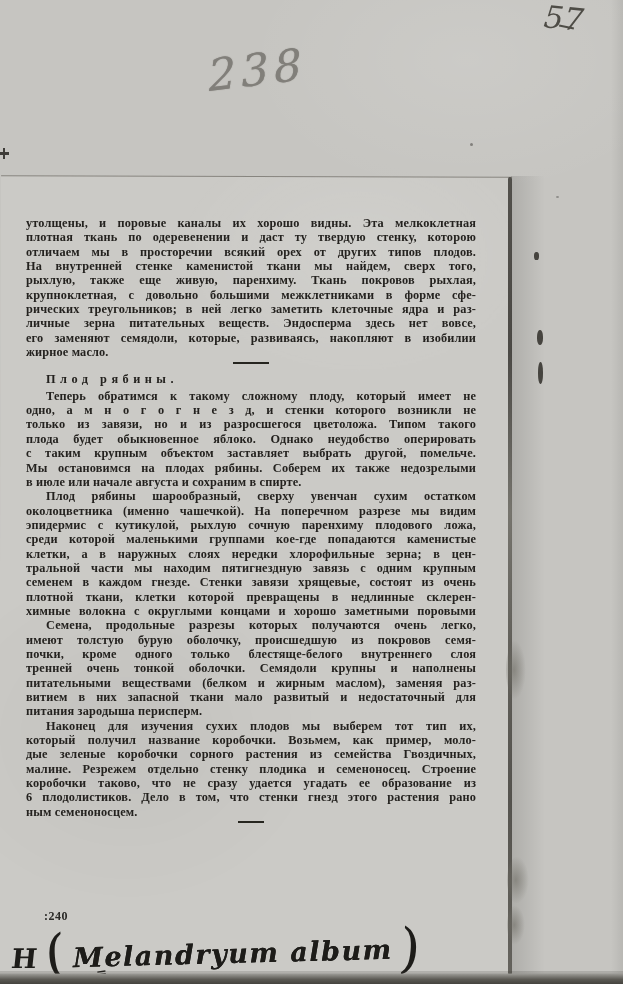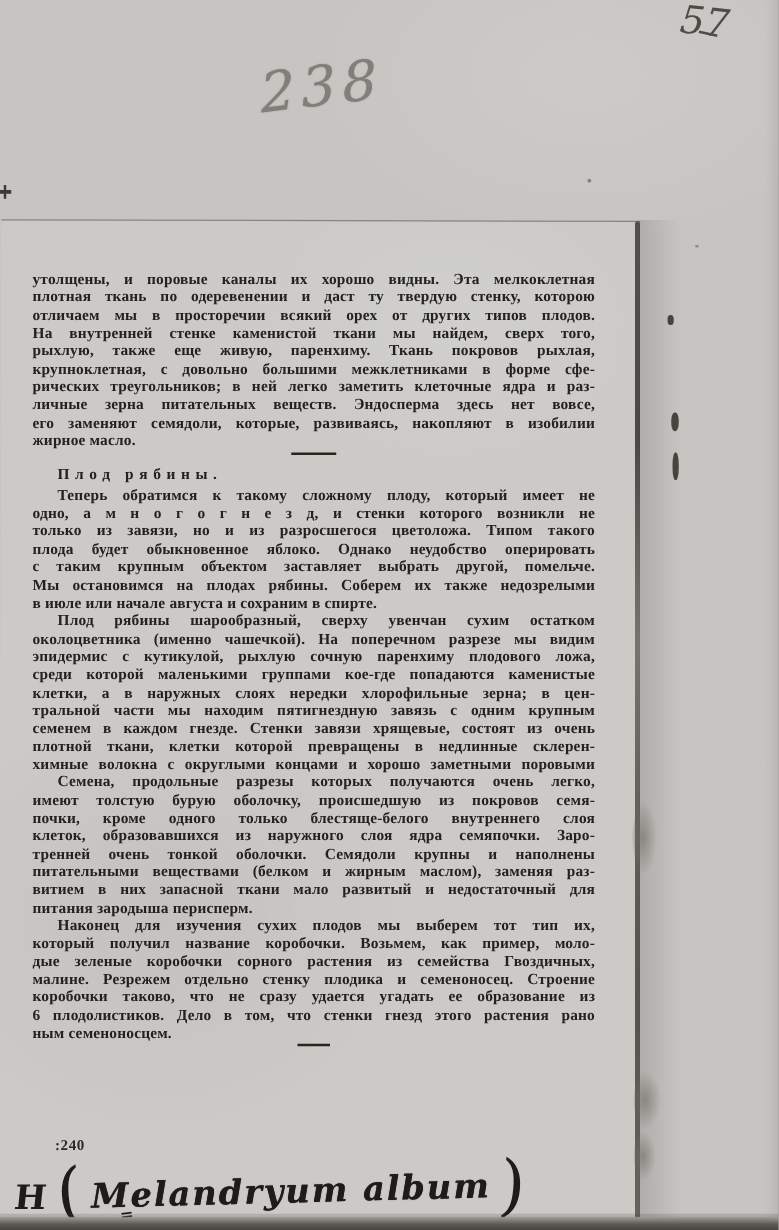--- a/index.html
+++ b/index.html
@@ -136,21 +136,20 @@
         <div class="tline">клетки, а в наружных слоях нередки хлорофильные зерна; в цен-</div>
         <div class="tline">тральной части мы находим пятигнездную завязь с одним крупным</div>
         <div class="tline">семенем в каждом гнезде. Стенки завязи хрящевые, состоят из очень</div>
         <div class="tline">плотной ткани, клетки которой превращены в недлинные склерен-</div>
         <div class="tline">химные волокна с округлыми концами и хорошо заметными поровыми</div>
       </div>
     <div class="paragraph indent">
         <div class="tline">Семена, продольные разрезы которых получаются очень легко,</div>
         <div class="tline">имеют толстую бурую оболочку, происшедшую из покровов семя-</div>
         <div class="tline">почки, кроме одного только блестяще-белого внутреннего слоя</div>
-        <div class="tline">клеток, образовавшихся из наружного слоя ядра семяпочки. Заро-</div>
         <div class="tline">тренней очень тонкой оболочки. Семядоли крупны и наполнены</div>
         <div class="tline">питательными веществами (белком и жирным маслом), заменяя раз-</div>
         <div class="tline">витием в них запасной ткани мало развитый и недостаточный для</div>
         <div class="tline tline-last">питания зародыша перисперм.</div>
       </div>
     <div class="paragraph indent">
         <div class="tline">Наконец для изучения сухих плодов мы выберем тот тип их,</div>
         <div class="tline">который получил название коробочки. Возьмем, как пример, моло-</div>
         <div class="tline">дые зеленые коробочки сорного растения из семейства Гвоздичных,</div>
         <div class="tline">малине. Резрежем отдельно стенку плодика и семеноносец. Строение</div>

